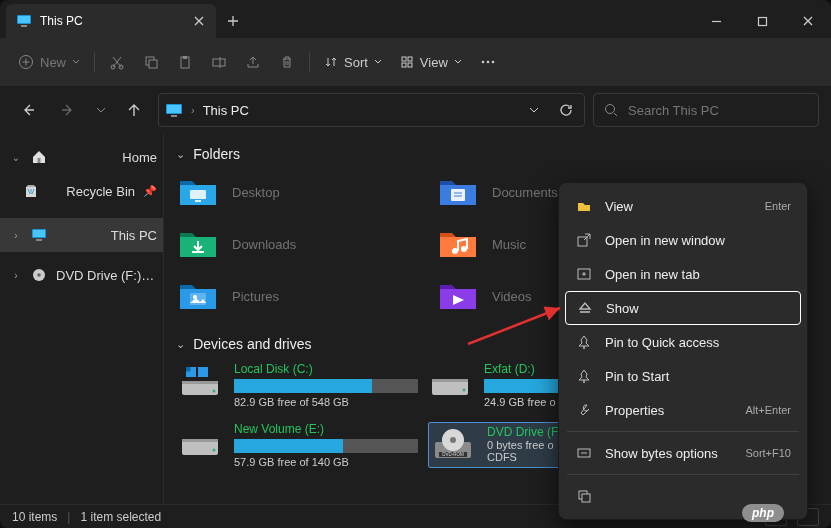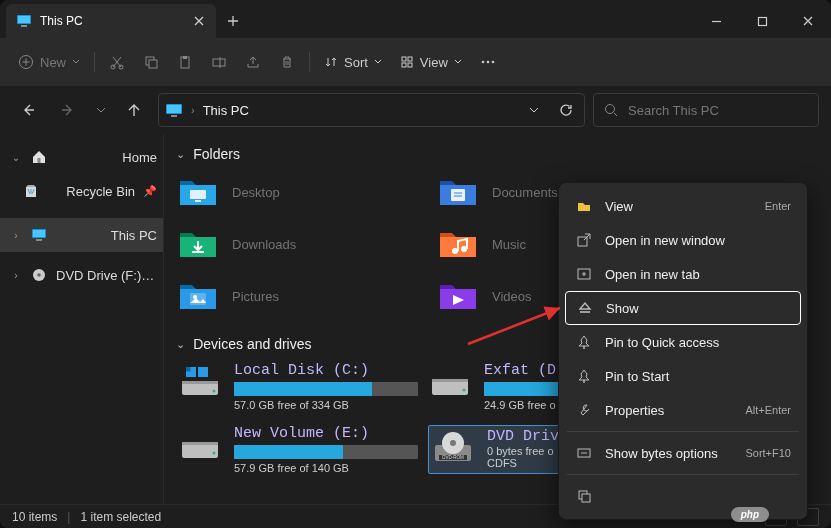--- a/index.html
+++ b/index.html
@@ -51,21 +51,21 @@
   .folders{display:grid;grid-template-columns:repeat(2,250px);column-gap:10px;row-gap:12px;padding:0 14px 16px 14px;}
   .folder{display:flex;align-items:center;gap:14px;height:40px;}
   .ficon{width:40px;height:36px;border-radius:3px;display:flex;align-items:center;justify-content:center;}
   .flabel{font-size:13px;color:#737373;}
 
   .drives{padding:0 14px 10px 14px;display:grid;grid-template-columns:repeat(2,240px);column-gap:10px;row-gap:14px;}
   .drive{display:flex;gap:12px;align-items:flex-start;}
   .drive.sel{background:#2f3b47;border:1px solid #4a90d6;padding:2px;border-radius:2px;}
   .dicon{width:44px;height:38px;display:flex;align-items:center;justify-content:center;flex-shrink:0;}
   .dinfo{flex:1;min-width:0;}
-  .dname{font-size:15px;color:#c4b5fd;white-space:nowrap;overflow:hidden;text-overflow:ellipsis;font-family:Liberation Mono, monospace;}
+  .dname{font-size:12px;color:#22c55e;white-space:nowrap;overflow:hidden;text-overflow:ellipsis;}
   .dbar{height:14px;background:#555;margin:3px 0;position:relative;border-radius:1px;}
   .dbar .fill{position:absolute;left:0;top:0;bottom:0;background:#26a7de;}
   .dfree{font-size:11px;color:#ccc;white-space:nowrap;overflow:hidden;text-overflow:ellipsis;}
 
   
   .status{height:24px;border-top:1px solid #2a2a2a;display:flex;align-items:center;padding:0 12px;gap:10px;font-size:12px;color:#ccc;}
   .status .ssep{color:#555;}
   .status .grow{flex:1;}
   .status .vbtn{width:22px;height:18px;border:1px solid #444;border-radius:2px;}
 
@@ -74,21 +74,21 @@
   .citem{height:34px;display:flex;align-items:center;gap:12px;padding:0 10px;border-radius:4px;color:#eee;font-size:13px;}
   .citem .cicon{width:18px;height:18px;display:flex;align-items:center;justify-content:center;color:#bbb;}
   .citem .clabel{flex:1;}
   .citem .chint{font-size:11px;color:#aaa;}
   .citem.hi{border:1.5px solid #fff;border-radius:4px;}
   .csep{height:1px;background:#404040;margin:4px 2px;}
 
   
   .arrow{position:absolute;left:460px;top:292px;pointer-events:none;}
 
-  .php-badge{position:absolute;right:62px;bottom:6px;background:#8e8e8e;color:#fff;font-size:10px;padding:2px 10px;border-radius:10px;font-style:italic;font-weight:bold;}
+  .php-badge{position:absolute;right:47px;bottom:6px;background:#8e8e8e;color:#fff;font-size:12px;padding:2px 10px;border-radius:10px;font-style:italic;font-weight:bold;}
 
   svg { display:block; }
 </style>
 </head>
 <body>
 
 <div class="window">
 
   <div class="tabbar">
     <div class="tab">
@@ -400,21 +400,21 @@
                 <rect x="8" y="4" width="10" height="10" fill="#2a9ae8"></rect>
                 <rect x="20" y="4" width="10" height="10" fill="#2a9ae8"></rect>
                 <rect x="8" y="4" width="4.5" height="4.5" fill="#0a6aa8"></rect>
               </svg>
             </span>
             <div class="dinfo">
               <div class="dname">Local Disk (C:)</div>
               <div class="dbar">
                 <div class="fill" style="width:75%"></div>
               </div>
-              <div class="dfree">57.0 GB free of 334 GB</div>
+              <div class="dfree">82.9 GB free of 548 GB</div>
             </div>
           </div>
           <div class="drive">
             <span class="dicon">
               <svg width="44" height="36">
                 <rect x="4" y="16" width="36" height="16" rx="2" fill="#bfbfbf"></rect>
                 <rect x="4" y="16" width="36" height="3" fill="#999"></rect>
                 <circle cx="36" cy="27" r="1.5" fill="#3a9"></circle>
               </svg>
             </span>

